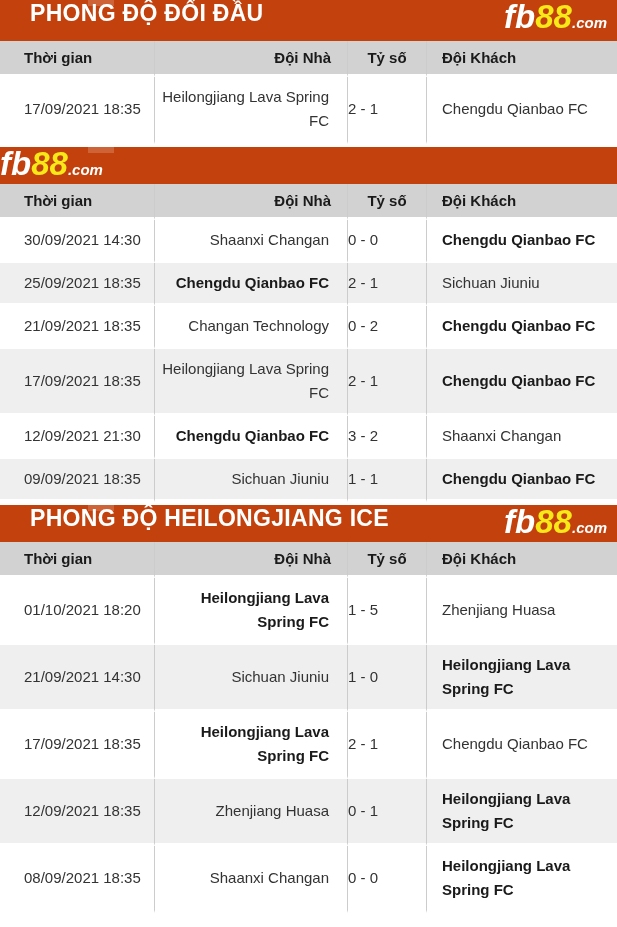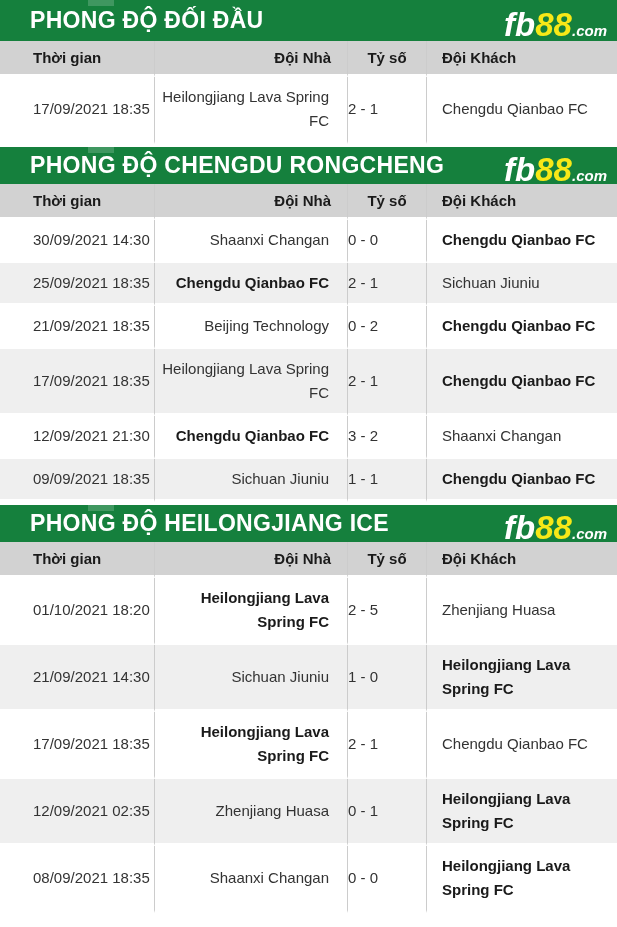--- a/index.html
+++ b/index.html
@@ -13,23 +13,23 @@
     width: 617px;
     min-height: 927px;
   }
   .panel { width: 100%; }
   .panel + .panel { margin-top: 3px; }
 
   
   .bar {
     position: relative;
     height: 37px;
-    background: #15803d;
+    background: #c2410c;
     display: flex;
-    align-items: center;
+    align-items: flex-start;
     justify-content: space-between;
     overflow: hidden;
   }
   .panel:first-of-type .bar { height: 41px; }
   .bar::before {
     content: "";
     position: absolute;
     left: 88px;
     top: 0;
     width: 26px;
@@ -45,21 +45,20 @@
     white-space: nowrap;
   }
   .logo {
     margin-right: 10px;
     font-style: italic;
     font-weight: 700;
     white-space: nowrap;
     text-decoration: none;
     line-height: 1;
     display: inline-block;
-    margin-top: 8px;
   }
   .logo .fb  { color: #ffffff; font-size: 33px; }
   .logo .n88 { color: #F7E817; font-size: 33px; }
   .logo .com { color: #ffffff; font-size: 15px; }
 
   
   table.grid {
     width: 100%;
     border-collapse: separate;
     border-spacing: 0;
@@ -82,21 +81,21 @@
   td {
     background: #ffffff;
     color: #333333;
     font-size: 15px;
     font-weight: 400;
     padding: 8px 0;
     line-height: 24px;
   }
   tbody tr:nth-child(even) td { background: #EFEFEF; }
 
-  .c-time  { text-align: left;  padding-left: 33px;  }
+  .c-time  { text-align: left;  padding-left: 24px;  }
   .c-home  { text-align: right; padding-right: 18px; }
   .c-score { }
   .c-away  { text-align: left;  padding-left: 15px; padding-right: 4px; }
   th.c-home { padding-right: 16px; }
 
   .strong { font-weight: 700; color: #1a1a1a; }
 </style>
 </head>
 <body>
 
@@ -127,21 +126,20 @@
     <td class="c-home">Heilongjiang Lava Spring FC</td>
     <td class="c-score">2 - 1</td>
     <td class="c-away">Chengdu Qianbao FC</td>
   </tr>
 </tbody>
     </table>
   </section>
 
   <section class="panel">
     <header class="bar">
-      <h2 class="title">PHONG ĐỘ CHENGDU RONGCHENG</h2>
       <a class="logo"><span class="fb">fb</span><span class="n88">88</span><span class="com">.com</span></a>
     </header>
     <table class="grid">
       <colgroup>
         <col style="width:155px">
         <col style="width:193px">
         <col style="width:79px">
         <col style="width:190px">
       </colgroup>
       <thead>
@@ -162,21 +160,21 @@
 
   <tr>
     <td class="c-time">25/09/2021 18:35</td>
     <td class="c-home strong">Chengdu Qianbao FC</td>
     <td class="c-score">2 - 1</td>
     <td class="c-away">Sichuan Jiuniu</td>
   </tr>
 
   <tr>
     <td class="c-time">21/09/2021 18:35</td>
-    <td class="c-home">Beijing Technology</td>
+    <td class="c-home">Changan Technology</td>
     <td class="c-score">0 - 2</td>
     <td class="c-away strong">Chengdu Qianbao FC</td>
   </tr>
 
   <tr>
     <td class="c-time">17/09/2021 18:35</td>
     <td class="c-home">Heilongjiang Lava Spring FC</td>
     <td class="c-score">2 - 1</td>
     <td class="c-away strong">Chengdu Qianbao FC</td>
   </tr>
@@ -215,41 +213,41 @@
           <th class="c-time">Thời gian</th>
           <th class="c-home">Đội Nhà</th>
           <th class="c-score">Tỷ số</th>
           <th class="c-away">Đội Khách</th>
         </tr>
       </thead>
       <tbody>
   <tr>
     <td class="c-time">01/10/2021 18:20</td>
     <td class="c-home strong">Heilongjiang Lava Spring FC</td>
-    <td class="c-score">2 - 5</td>
+    <td class="c-score">1 - 5</td>
     <td class="c-away">Zhenjiang Huasa</td>
   </tr>
 
 
   <tr>
     <td class="c-time">21/09/2021 14:30</td>
     <td class="c-home">Sichuan Jiuniu</td>
     <td class="c-score">1 - 0</td>
     <td class="c-away strong">Heilongjiang Lava Spring FC</td>
   </tr>
 
   <tr>
     <td class="c-time">17/09/2021 18:35</td>
     <td class="c-home strong">Heilongjiang Lava Spring FC</td>
     <td class="c-score">2 - 1</td>
     <td class="c-away">Chengdu Qianbao FC</td>
   </tr>
 
   <tr>
-    <td class="c-time">12/09/2021 02:35</td>
+    <td class="c-time">12/09/2021 18:35</td>
     <td class="c-home">Zhenjiang Huasa</td>
     <td class="c-score">0 - 1</td>
     <td class="c-away strong">Heilongjiang Lava Spring FC</td>
   </tr>
 
   <tr>
     <td class="c-time">08/09/2021 18:35</td>
     <td class="c-home">Shaanxi Changan</td>
     <td class="c-score">0 - 0</td>
     <td class="c-away strong">Heilongjiang Lava Spring FC</td>

